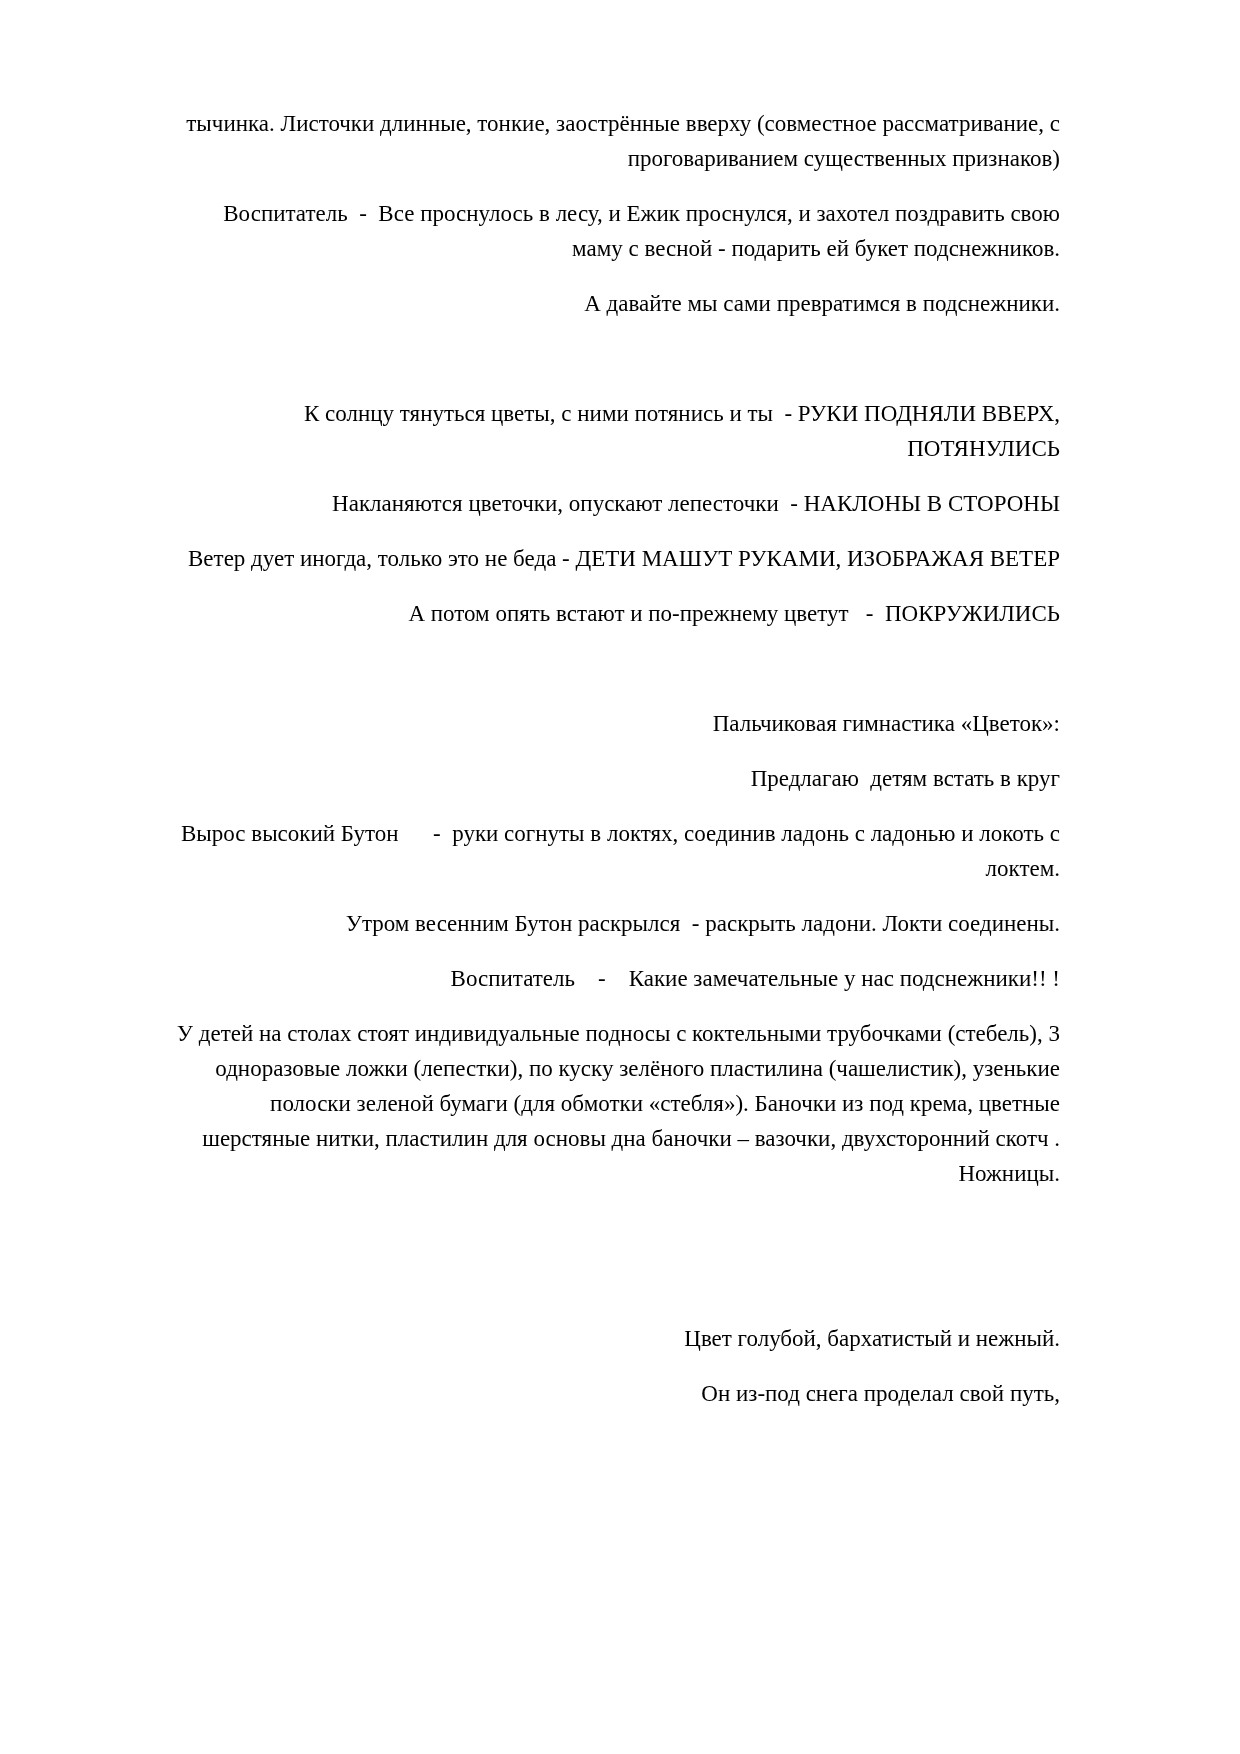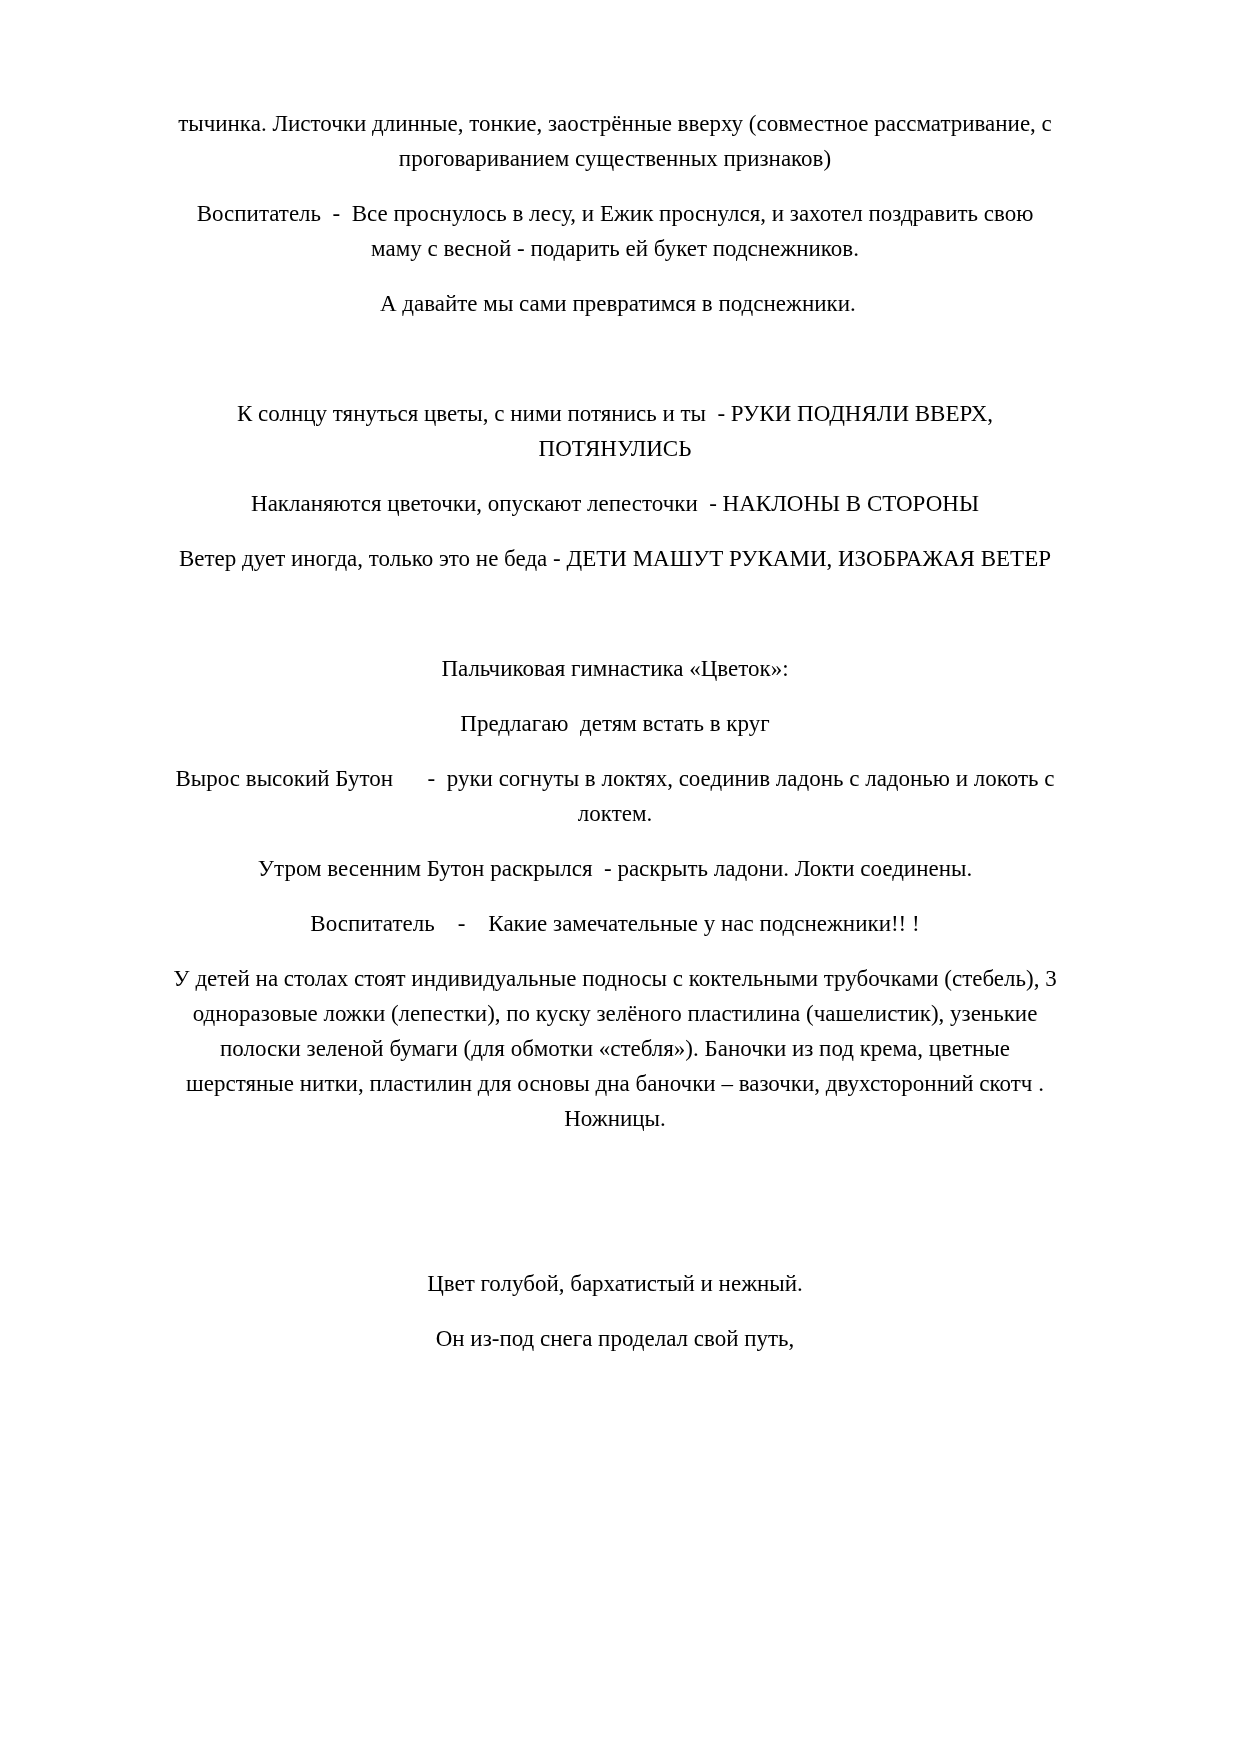--- a/index.html
+++ b/index.html
@@ -20,34 +20,35 @@
     padding: 106px 180px 0 170px;
     font-family: "Liberation Serif", "DejaVu Serif", serif;
     font-size: 23px;
     line-height: 35px;
     color: #000000;
   }
   .para {
     margin: 0 0 20px 0;
     white-space: pre-wrap;
     min-height: 35px;
-    text-align: center;
+    text-align: right;
   }
 </style>
 </head>
 <body>
 
 <div class="page">
   <p class="para">тычинка. Листочки длинные, тонкие, заострённые вверху (совместное рассматривание, с проговариванием существенных признаков)</p>
   <p class="para">Воспитатель  -  Все проснулось в лесу, и Ежик проснулся, и захотел поздравить свою маму с весной - подарить ей букет подснежников.</p>
   <p class="para"> А давайте мы сами превратимся в подснежники.</p>
   <p class="para"></p>
   <p class="para">К солнцу тянуться цветы, с ними потянись и ты  - РУКИ ПОДНЯЛИ ВВЕРХ, ПОТЯНУЛИСЬ</p>
   <p class="para">Накланяются цветочки, опускают лепесточки  - НАКЛОНЫ В СТОРОНЫ</p>
   <p class="para">Ветер дует иногда, только это не беда - ДЕТИ МАШУТ РУКАМИ, ИЗОБРАЖАЯ ВЕТЕР</p>
+  <p class="para">А потом опять встают и по-прежнему цветут   -  ПОКРУЖИЛИСЬ</p>
   <p class="para"></p>
   <p class="para">Пальчиковая гимнастика «Цветок»:</p>
   <p class="para">Предлагаю  детям встать в круг</p>
   <p class="para">Вырос высокий Бутон      -  руки согнуты в локтях, соединив ладонь с ладонью и локоть с локтем.</p>
   <p class="para">Утром весенним Бутон раскрылся  - раскрыть ладони. Локти соединены.</p>
   <p class="para">Воспитатель    -    Какие замечательные у нас подснежники!! !</p>
   <p class="para">У детей на столах стоят индивидуальные подносы с коктельными трубочками (стебель), 3 одноразовые ложки (лепестки), по куску зелёного пластилина (чашелистик), узенькие полоски зеленой бумаги (для обмотки «стебля»). Баночки из под крема, цветные шерстяные нитки, пластилин для основы дна баночки – вазочки, двухсторонний скотч . Ножницы.</p>
   <p class="para"></p>
   <p class="para"></p>
   <p class="para">Цвет голубой, бархатистый и нежный.</p>

